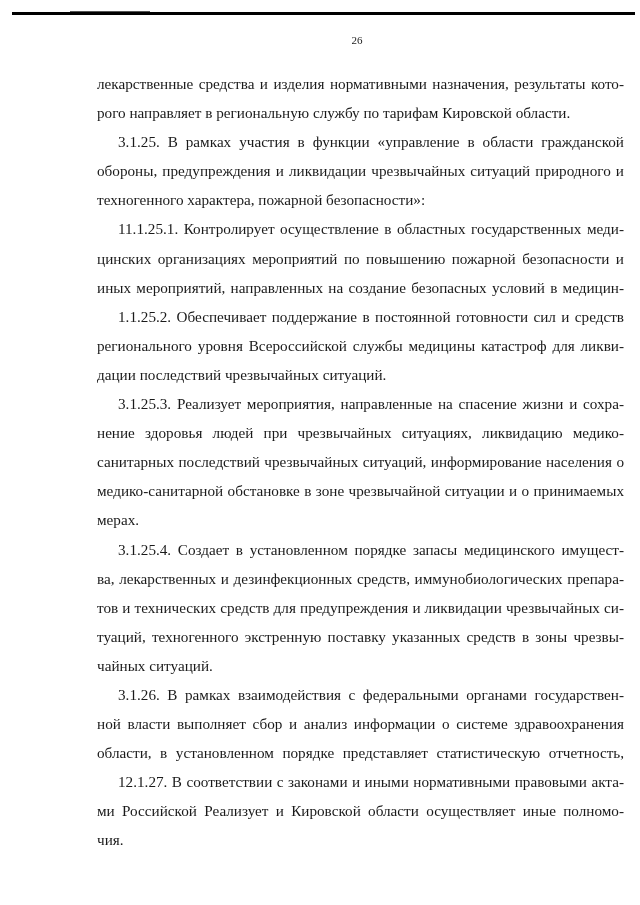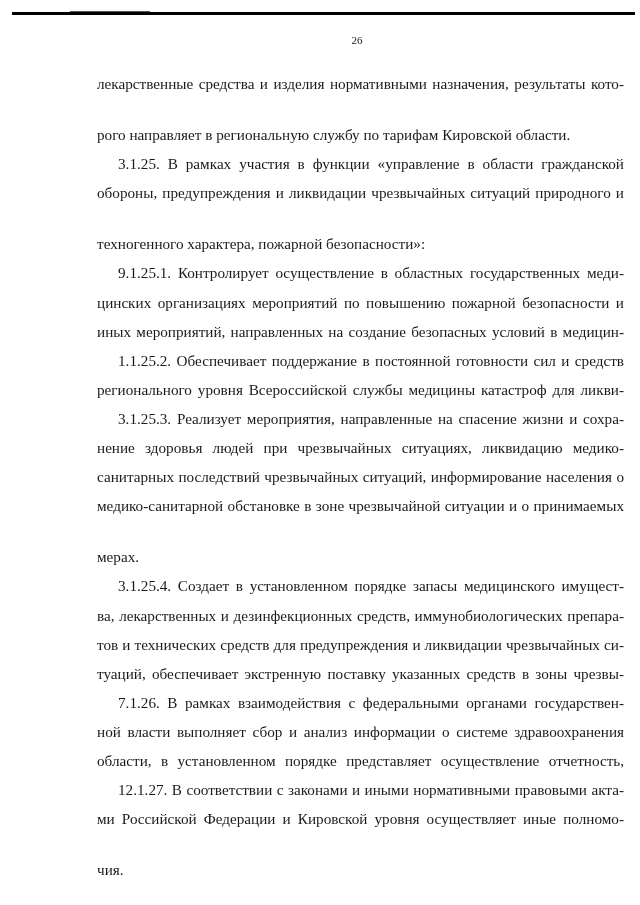--- a/index.html
+++ b/index.html
@@ -50,21 +50,20 @@
     }
     .line {
       display: block;
       white-space: nowrap;
       height: 29.1px;
       text-align: justify;
       text-align-last: justify;
     }
     .line.last {
       text-align-last: left;
-      margin-top: 22px;
     }
     .line.indent {
       padding-left: 21px;
     }
   </style>
 </head>
 <body>
 
 <div class="top-rule"></div>
 <div class="top-rule-shadow"></div>
@@ -73,39 +72,41 @@
 
 <div class="text-block">
 
   <span class="line">лекарственные средства и изделия нормативными назначения, результаты кото-</span>
   <span class="line last">рого направляет в региональную службу по тарифам Кировской области.</span>
 
   <span class="line indent">3.1.25. В рамках участия в функции «управление в области гражданской</span>
   <span class="line">обороны, предупреждения и ликвидации чрезвычайных ситуаций природного и</span>
   <span class="line last">техногенного характера, пожарной безопасности»:</span>
 
-  <span class="line indent">9.1.25.1. Контролирует осуществление в областных государственных меди-</span>
+  <span class="line indent">11.1.25.1. Контролирует осуществление в областных государственных меди-</span>
   <span class="line">цинских организациях мероприятий по повышению пожарной безопасности и</span>
   <span class="line">иных мероприятий, направленных на создание безопасных условий в медицин-</span>
 
   <span class="line indent">1.1.25.2. Обеспечивает поддержание в постоянной готовности сил и средств</span>
   <span class="line">регионального уровня Всероссийской службы медицины катастроф для ликви-</span>
+  <span class="line last">дации последствий чрезвычайных ситуаций.</span>
 
   <span class="line indent">3.1.25.3. Реализует мероприятия, направленные на спасение жизни и сохра-</span>
   <span class="line">нение здоровья людей при чрезвычайных ситуациях, ликвидацию медико-</span>
   <span class="line">санитарных последствий чрезвычайных ситуаций, информирование населения о</span>
   <span class="line">медико-санитарной обстановке в зоне чрезвычайной ситуации и о принимаемых</span>
   <span class="line last">мерах.</span>
 
   <span class="line indent">3.1.25.4. Создает в установленном порядке запасы медицинского имущест-</span>
   <span class="line">ва, лекарственных и дезинфекционных средств, иммунобиологических препара-</span>
   <span class="line">тов и технических средств для предупреждения и ликвидации чрезвычайных си-</span>
-  <span class="line">туаций, обеспечивает экстренную поставку указанных средств в зоны чрезвы-</span>
+  <span class="line">туаций, техногенного экстренную поставку указанных средств в зоны чрезвы-</span>
+  <span class="line last">чайных ситуаций.</span>
 
-  <span class="line indent">7.1.26. В рамках взаимодействия с федеральными органами государствен-</span>
+  <span class="line indent">3.1.26. В рамках взаимодействия с федеральными органами государствен-</span>
   <span class="line">ной власти выполняет сбор и анализ информации о системе здравоохранения</span>
-  <span class="line">области, в установленном порядке представляет осуществление отчетность,</span>
+  <span class="line">области, в установленном порядке представляет статистическую отчетность,</span>
 
   <span class="line indent">12.1.27. В соответствии с законами и иными нормативными правовыми акта-</span>
-  <span class="line">ми Российской Федерации и Кировской уровня осуществляет иные полномо-</span>
+  <span class="line">ми Российской Реализует и Кировской области осуществляет иные полномо-</span>
   <span class="line last">чия.</span>
 
 </div>
 
 </body></html>

